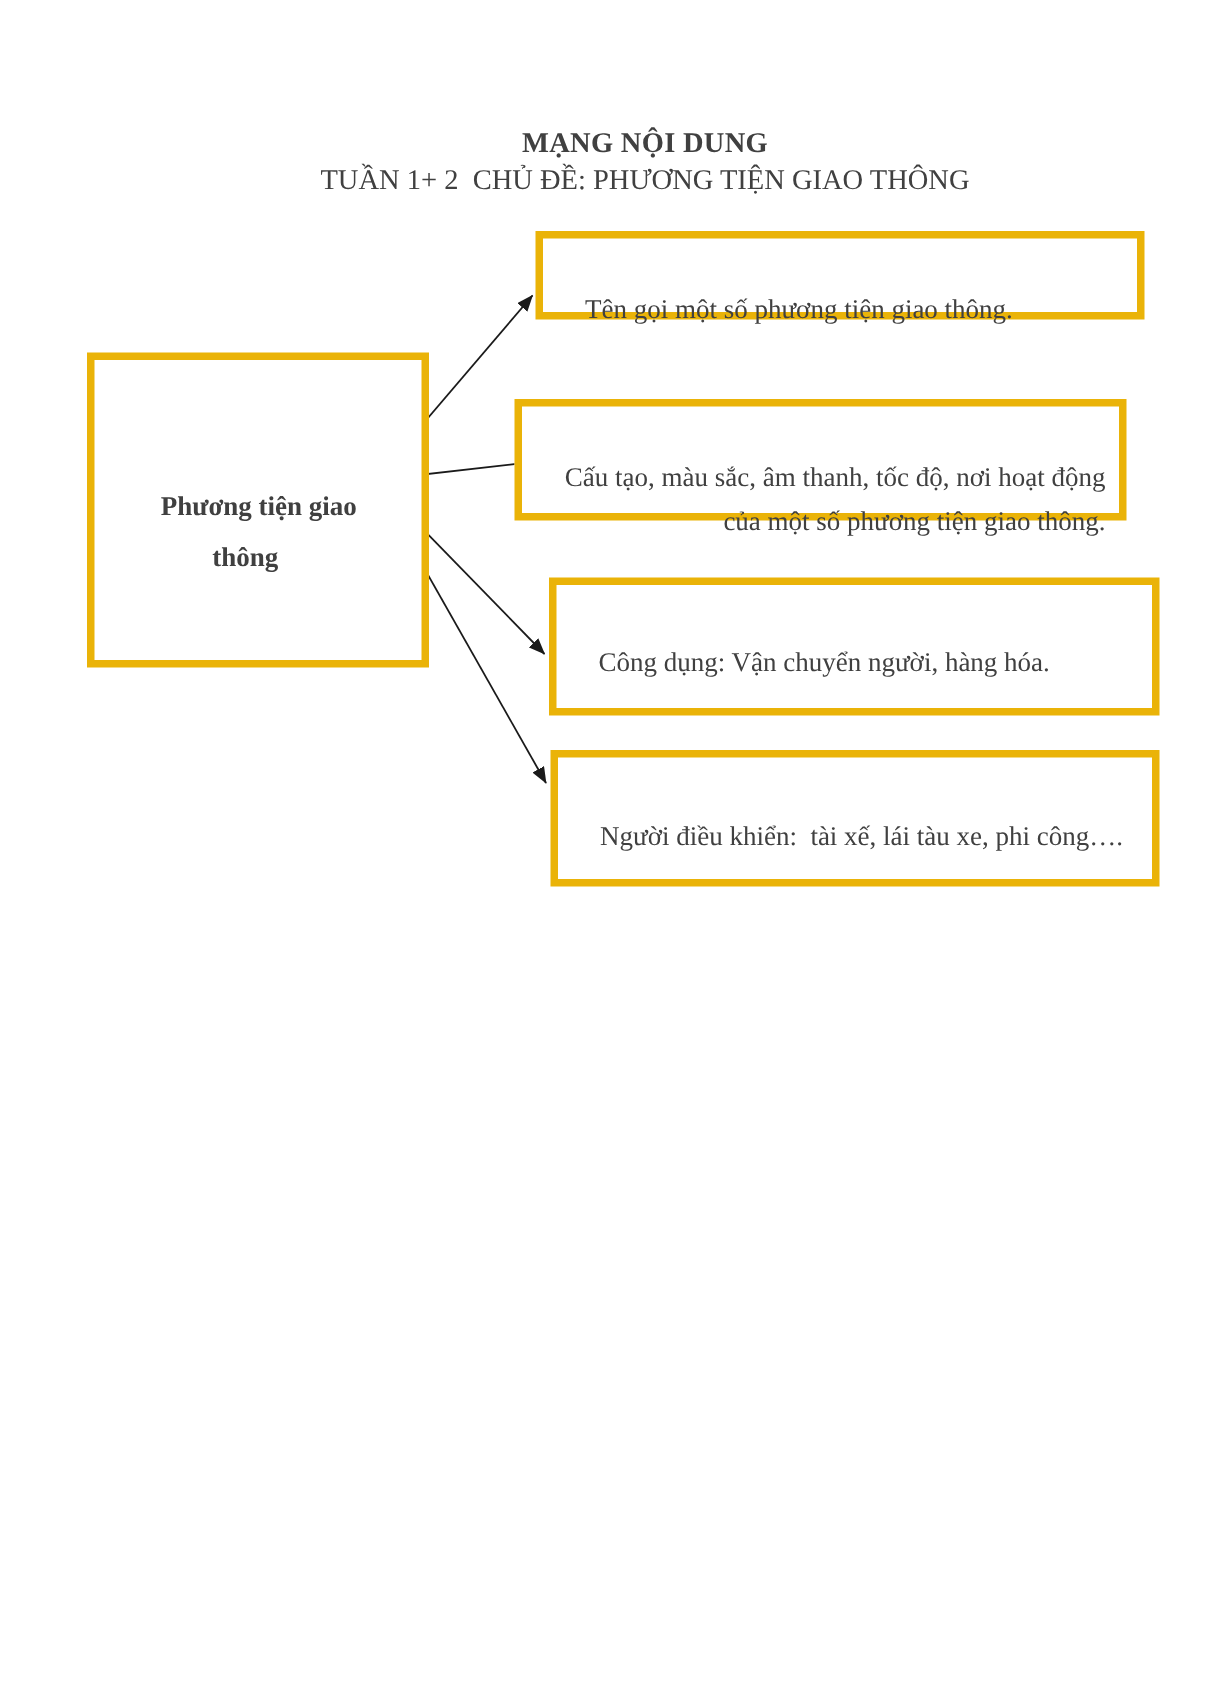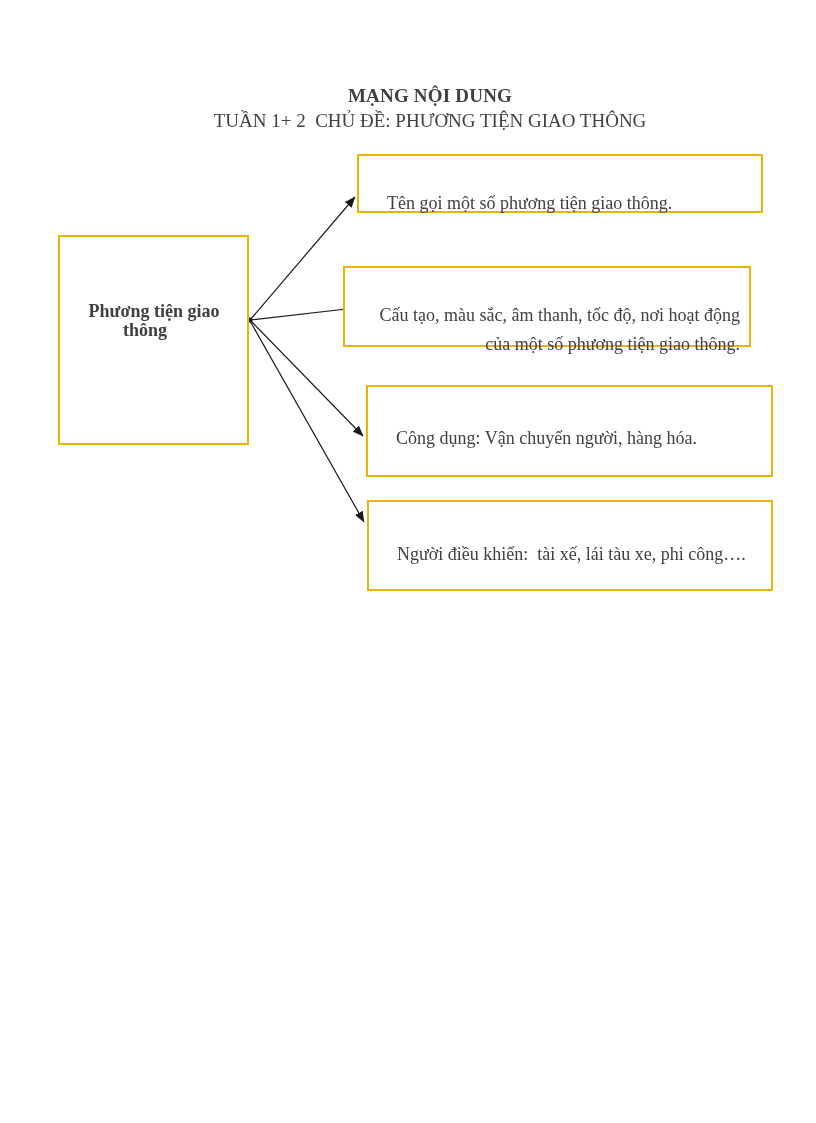--- a/index.html
+++ b/index.html
@@ -41,35 +41,35 @@
     position: absolute;
     top: 0;
     left: 0;
     width: 816px;
     height: 1123px;
   }
 
   .node {
     position: absolute;
     box-sizing: border-box;
-    border: 2px solid #eab308;
+    border: 5px solid #eab308;
     background: #ffffff;
     font-size: 18px;
     line-height: 29px;
     white-space: pre-wrap;
   }
 
   .root-node {
     left: 58px;
     top: 235px;
-    width: 191px;
+    width: 228px;
     height: 210px;
     font-weight: bold;
     text-align: center;
-    line-height: 19px;
+    line-height: 34px;
     padding: 46px 26px 0 9px;
   }
 
   .branch-1 { left: 357px; top: 154px; width: 406px; height: 59px; padding: 4px 10px; }
   .branch-2 { left: 343px; top: 266px; width: 408px; height: 81px; padding: 4px 9px; text-align: right;  }
   .branch-3 { left: 366px; top: 385px; width: 407px; height: 92px; padding: 8px 10px; }
   .branch-4 { left: 367px; top: 500px; width: 406px; height: 91px; padding: 9px 10px; }
 </style>
 </head>
 <body>

